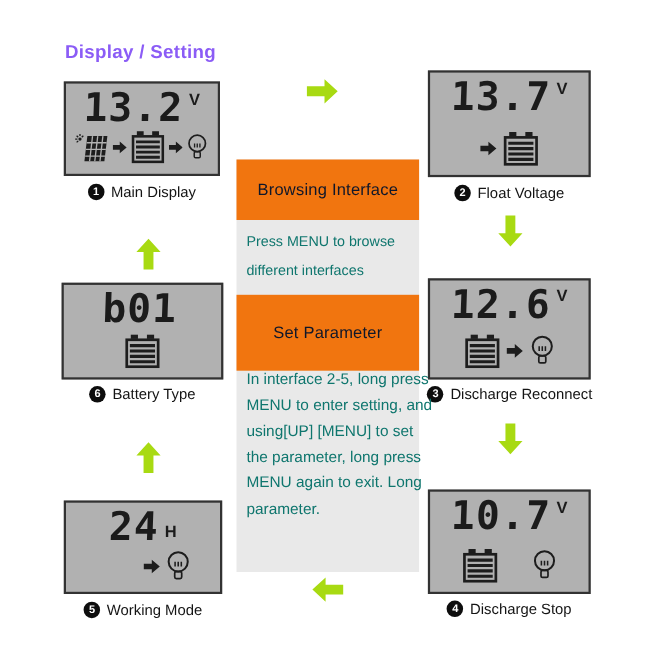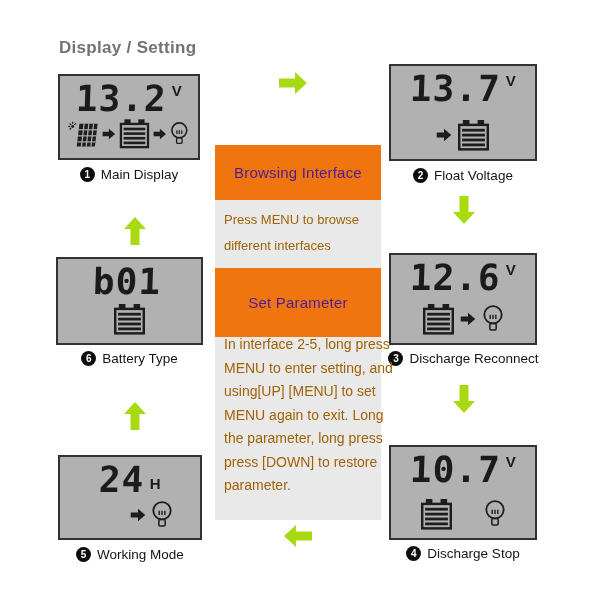--- a/index.html
+++ b/index.html
@@ -5,21 +5,21 @@
   html,body{margin:0;padding:0;}
   body{
     width:600px;height:600px;background:#ffffff;position:relative;overflow:hidden;
     font-family:"Liberation Sans","DejaVu Sans",sans-serif;color:#141414;
   }
   #stage{position:absolute;inset:0;}
 
   
   .page-title{
     position:absolute;left:59px;top:38px;font-size:17px;font-weight:600;
-    letter-spacing:.3px;color:#737373;
+    letter-spacing:.3px;color:#8b5cf6;
   }
 
   
   .screen{
     position:absolute;background:#b1b1b1;border:2px solid #323232;
     box-sizing:border-box;display:flex;flex-direction:column;
     justify-content:space-between;padding:5px 8px 7px;
   }
   .s1{left:58px;top:74px;width:142px;height:86px;}
   .s2{left:389px;top:64px;width:148px;height:97px;}
@@ -64,27 +64,27 @@
     color:#ffffff;font-size:10px;font-weight:bold;display:flex;
     align-items:center;justify-content:center;line-height:1;
   }
 
   
   .center-panel{
     position:absolute;left:215px;top:145px;width:166px;height:375px;
     background:#e9e9e9;
   }
   .orange-box{
-    position:absolute;left:0;right:0;background:#f1750f;color:#4c1d95;
+    position:absolute;left:0;right:0;background:#f1750f;color:#0f172a;
     display:flex;align-items:center;justify-content:center;
     font-size:15px;font-weight:500;letter-spacing:.2px;
   }
   .ob1{top:0;height:55px;}
   .ob2{top:123px;height:69px;}
-  .panel-body{position:absolute;left:9px;right:14px;color:#a16207;}
+  .panel-body{position:absolute;left:9px;right:14px;color:#0f766e;}
   .pb1{top:62px;font-size:13px;line-height:26px;}
   .pb2{top:188px;font-size:14px;line-height:23.5px;}
   .panel-body div{white-space:nowrap;}
 
   
   .garr{position:absolute;width:32px;height:26px;}
   .ga-top{left:277px;top:70px;}
   .ga-right1{left:448px;top:197px;transform:rotate(90deg);}
   .ga-right2{left:448px;top:386px;transform:rotate(90deg);}
   .ga-bottom{left:282px;top:523px;transform:rotate(180deg);}
@@ -271,23 +271,22 @@
     <div class="orange-box ob1">Browsing Interface</div>
     <div class="panel-body pb1">
       <div>Press MENU to browse</div>
       <div>different interfaces</div>
     </div>
     <div class="orange-box ob2">Set Parameter</div>
     <div class="panel-body pb2">
       <div>In interface 2-5, long press</div>
       <div>MENU to enter setting, and</div>
       <div>using[UP] [MENU] to set</div>
+      <div>the parameter,  long press</div>
       <div>MENU again to exit. Long</div>
-      <div>the parameter,  long press</div>
-      <div>press [DOWN] to restore</div>
       <div>parameter.</div>
     </div>
   </div>
 
   <svg class="garr ga-top" viewBox="0 0 32 26">
       <use href="#sym-green"></use>
     </svg>
   <svg class="garr ga-right1" viewBox="0 0 32 26">
       <use href="#sym-green"></use>
     </svg>

